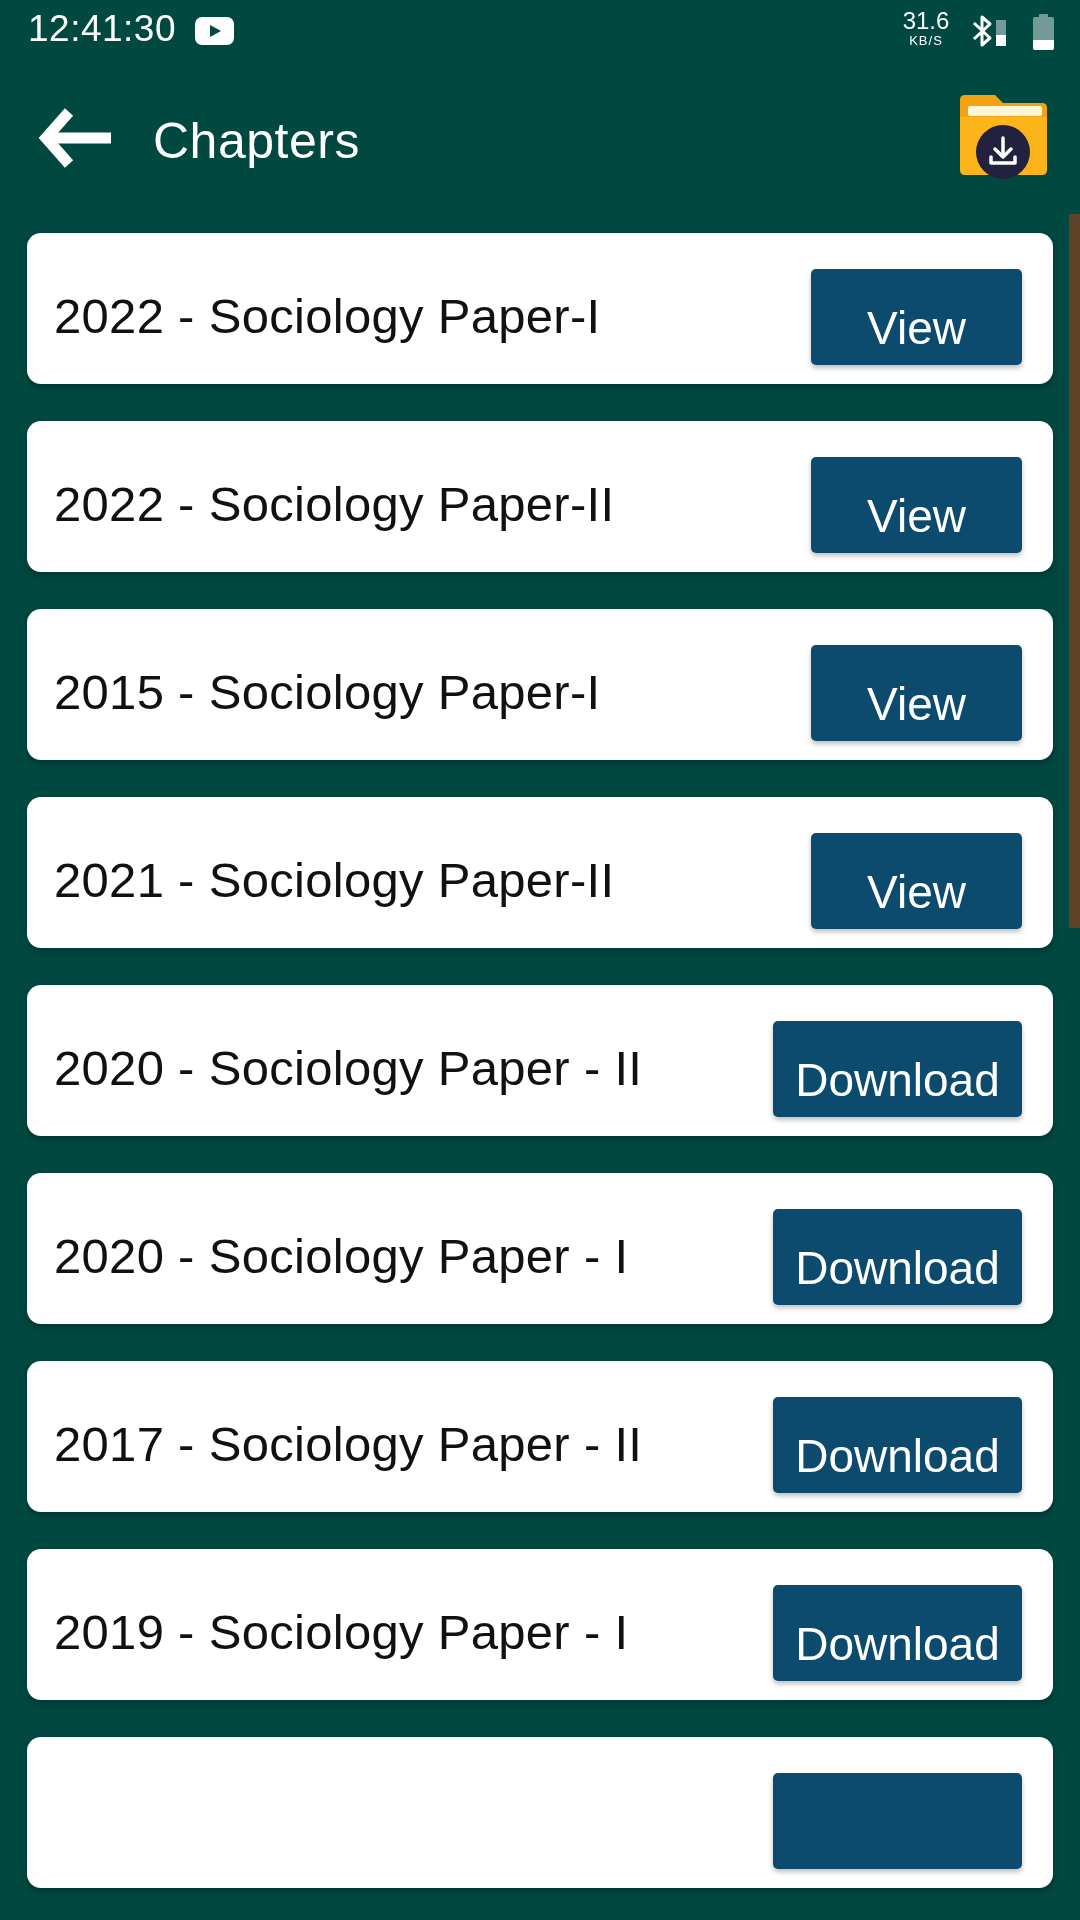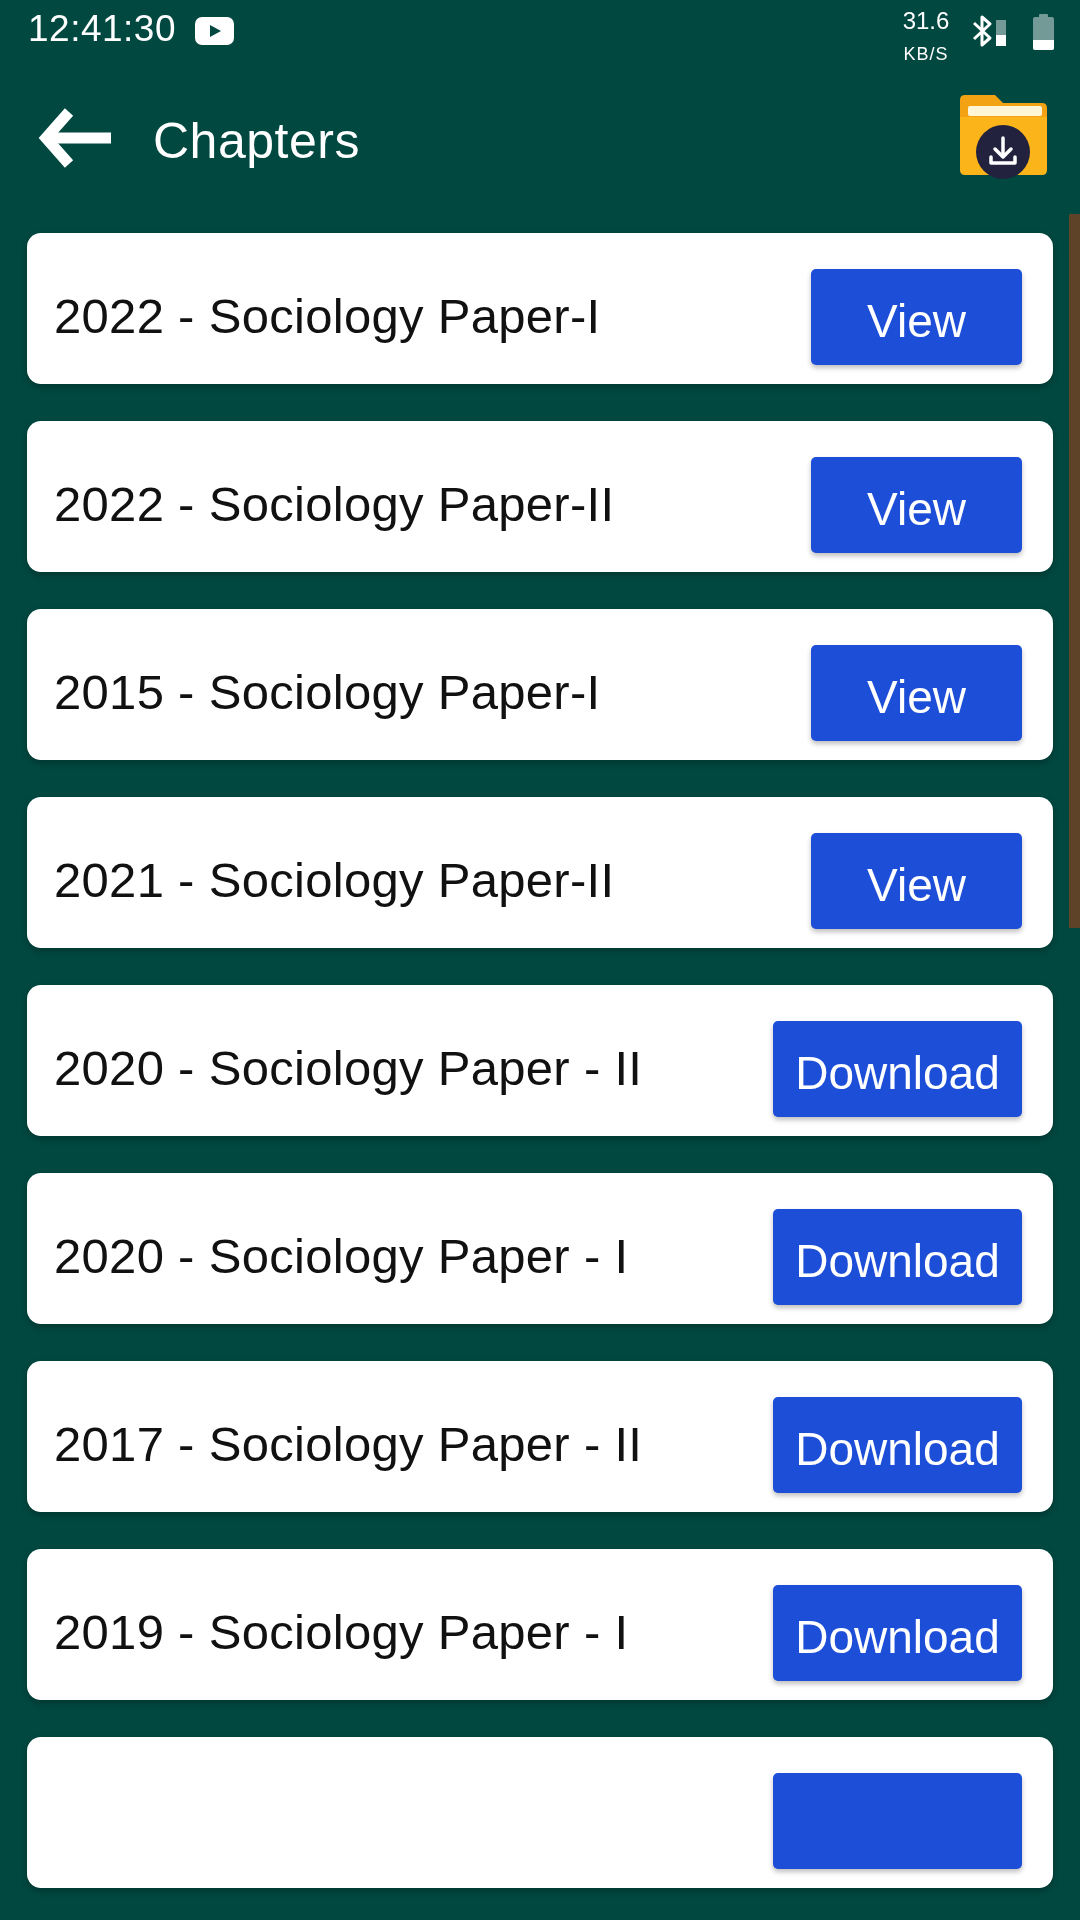--- a/index.html
+++ b/index.html
@@ -54,23 +54,23 @@
       text-align: center;
       color: #ffffff;
       line-height: 1;
     }
     .net-speed .val {
       display: block;
       font-size: 24px;
     }
     .net-speed .unit {
       display: block;
-      font-size: 18px;
+      font-size: 13px;
       letter-spacing: 1px;
-      margin-top: 12px;
+      margin-top: 1px;
     }
     .bt-icon {
       position: absolute;
       left: 970px;
       top: 14px;
       width: 40px;
       height: 34px;
     }
     .battery-icon {
       position: absolute;
@@ -159,30 +159,30 @@
       font-size: 49px;
       color: #111111;
       letter-spacing: 0.3px;
       white-space: nowrap;
     }
     .card-btn {
       position: absolute;
       right: 31px;
       top: 36px;
       height: 96px;
-      background: #1d4ed8;
+      background: #0c4a6e;
       color: #ffffff;
       border-radius: 5px;
       font-size: 46px;
       line-height: 96px;
       text-align: center;
       box-shadow: 0 3px 5px rgba(0,0,0,0.25);
       cursor: pointer;
       border: none;
-      padding: 4px;
+      padding: 11px;
       font-family: "Liberation Sans", "DejaVu Sans", sans-serif;
     }
     .card-btn.view { width: 211px; }
     .card-btn.download { width: 249px; }
   </style>
 </head>
 <body>
 
 <div class="status-bar">
   <span class="status-time">12:41:30</span>

